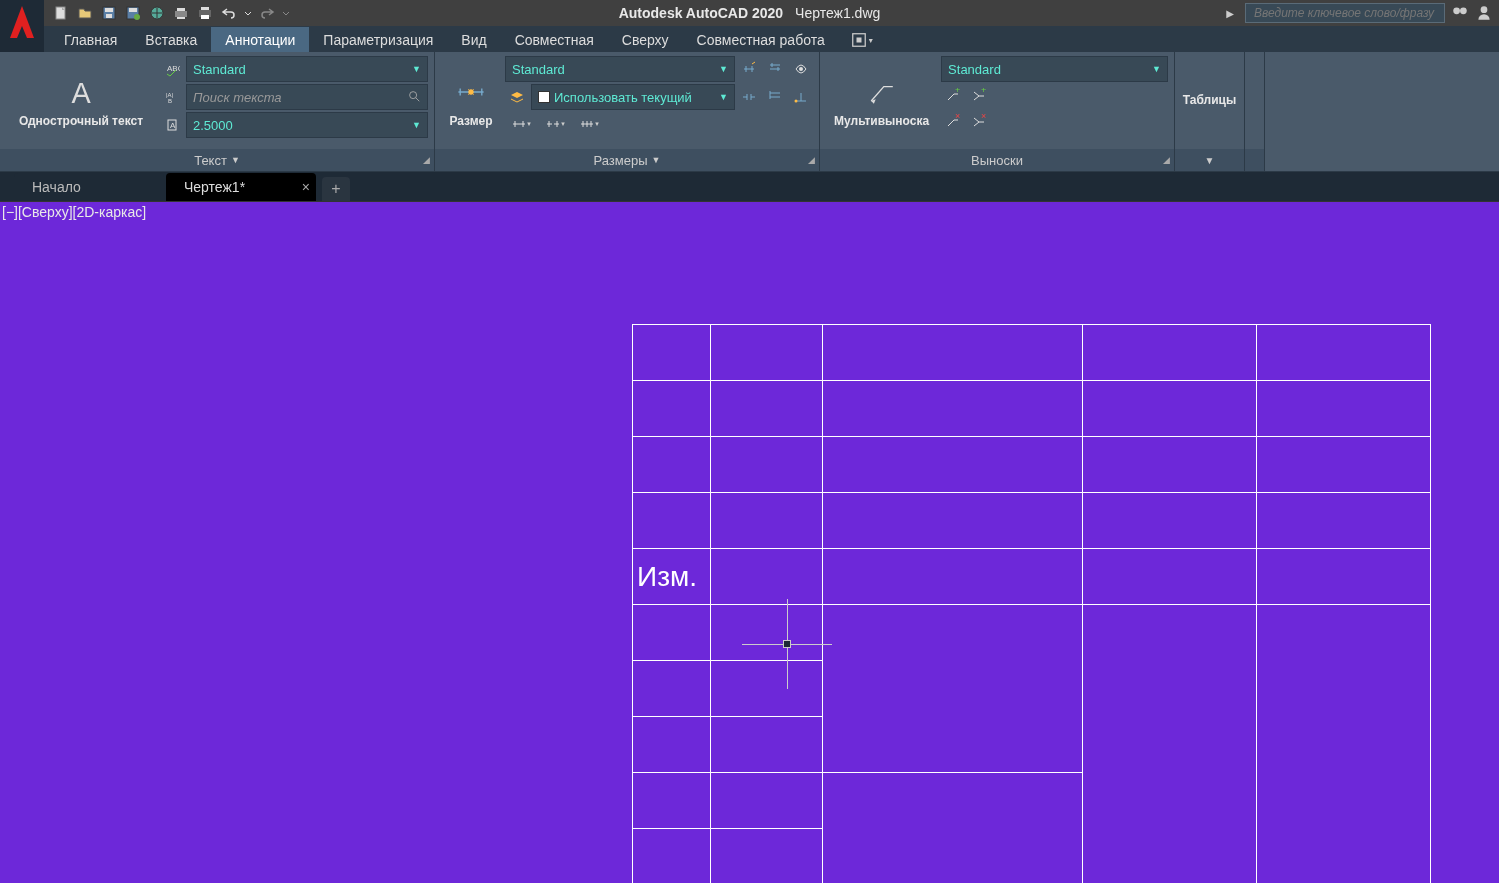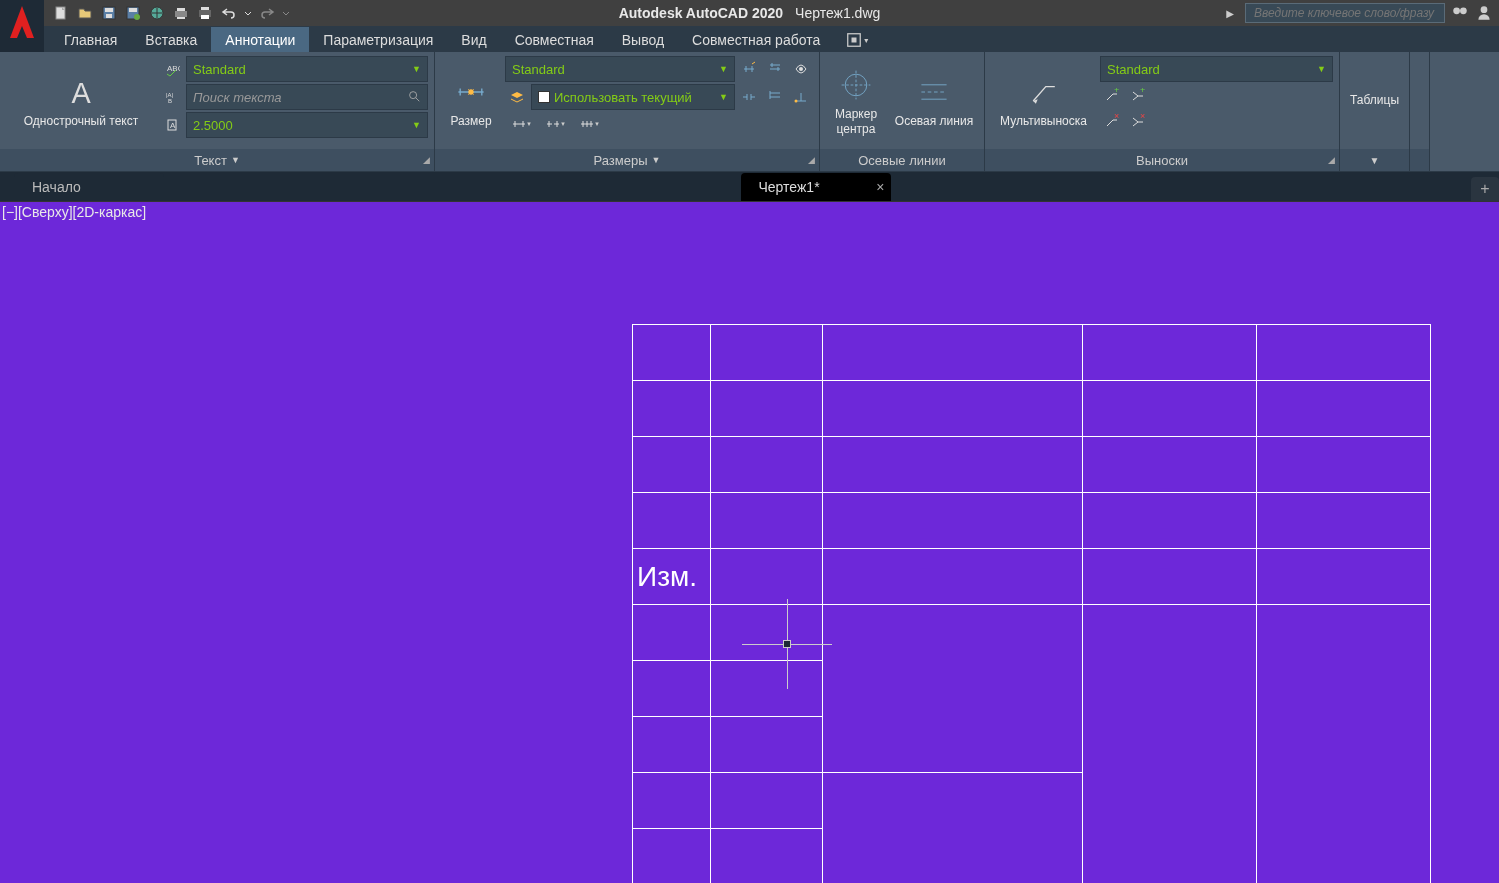--- a/index.html
+++ b/index.html
@@ -27,34 +27,34 @@
 
 
 .ribbon { height:120px; background:#4a5a6a; display:flex; border-bottom:1px solid #2c3a47; }
 .panel { display:flex; flex-direction:column; border-right:1px solid #2c3a47; position:relative; }
 .panel-body { flex:1; display:flex; padding:4px 6px 2px 6px; gap:4px; }
 .panel-title { height:22px; background:#3e4f60; display:flex; align-items:center; justify-content:center; font-size:13px; gap:4px; position:relative; }
 .panel-title .expand { position:absolute; right:4px; font-size:9px; color:#aaa; }
 
 .big-btn { display:flex; flex-direction:column; align-items:center; justify-content:center; gap:4px; padding:2px 8px; cursor:pointer; min-width:80px; }
 .big-btn .ico { width:36px; height:36px; display:flex; align-items:center; justify-content:center; }
-.big-btn .lbl { font-size:12px; color:#e8e8e8; text-align:center; line-height:1.2; white-space:nowrap; }
+.big-btn .lbl { font-size:12px; color:#e8e8e8; text-align:center; line-height:1.2; white-space:nowrap;font-weight:bold; }
 
 .col { display:flex; flex-direction:column; gap:2px; }
 .row { display:flex; align-items:center; gap:2px; }
 .small-btn { width:24px; height:24px; display:flex; align-items:center; justify-content:center; cursor:pointer; }
 .small-btn svg { width:16px; height:16px; }
 
-.dropdown { background:#384956; border:1px solid #2c3a47; height:26px; display:flex; align-items:center; padding:0 6px; font-size:13px; color:#84cc16; position:relative; cursor:pointer; }
+.dropdown { background:#384956; border:1px solid #2c3a47; height:26px; display:flex; align-items:center; padding:0 6px; font-size:13px; color:#5eead4; position:relative; cursor:pointer; }
 .dropdown .caret { position:absolute; right:6px; font-size:9px; }
 .text-field { background:#384956; border:1px solid #2c3a47; height:26px; padding:0 6px; font-size:13px; color:#999; font-style:italic; display:flex; align-items:center; position:relative; }
 .text-field .srch-ico { position:absolute; right:6px; }
 
 
-.doc-tabs { height:30px; background:#1e2a36; display:flex; align-items:flex-end; padding-left:14px; border-bottom:1px solid #333;justify-content:space-between; }
+.doc-tabs { height:30px; background:#1e2a36; display:flex; align-items:flex-end; padding-left:14px; border-bottom:1px solid #333; }
 .doc-tab { padding:6px 24px 6px 18px; font-size:14px; color:#ddd; background:#000000; border-radius:4px 4px 0 0; margin-right:2px; position:relative; cursor:pointer; height:28px; display:flex; align-items:center; }
 .doc-tab.inactive { background:#1e2a36; color:#bbb; }
 .doc-close { position:absolute; right:6px; font-size:14px; color:#aaa; }
 .doc-add { width:28px; height:24px; background:#2a3540; border-radius:4px 4px 0 0; display:flex; align-items:center; justify-content:center; color:#aaa; font-size:16px; margin-left:4px; }
 
 
 .viewport { position:relative; width:100%; height:681px; background:#6d28d9; }
 .view-label { position:absolute; left:2px; top:2px; font-size:14px; color:#e8e8e8; }
 
 
@@ -166,21 +166,21 @@
   </div>
 </div>
 
 <div class="menu-tabs">
   <div class="menu-tab">Главная</div>
   <div class="menu-tab">Вставка</div>
   <div class="menu-tab active">Аннотации</div>
   <div class="menu-tab">Параметризация</div>
   <div class="menu-tab">Вид</div>
   <div class="menu-tab">Совместная</div>
-  <div class="menu-tab">Вывод</div>
+  <div class="menu-tab">Сверху</div>
   <div class="menu-tab">Совместная работа</div>
   <div class="menu-gear">
       <svg viewBox="0 0 16 16">
         <rect x="3" y="3" width="10" height="10" fill="none" stroke="#ccc"></rect>
         <rect x="6" y="6" width="4" height="4" fill="#ccc"></rect>
       </svg>
       <span style="font-size:8px;color:#ccc">▾</span>
     </div>
 </div>
 
@@ -332,46 +332,20 @@
         </div>
       </div>
     </div>
     <div class="panel-title">
         <span>Размеры</span> 
         <span style="font-size:9px">▼</span>
         <span class="expand">◢</span>
       </div>
   </div>
 
-  <div class="panel" style="width:165px">
-    <div class="panel-body">
-      <div class="big-btn" style="min-width:60px">
-        <div class="ico">
-            <svg viewBox="0 0 40 40">
-              <circle cx="20" cy="20" r="12" stroke="#7ac" fill="none"></circle>
-              <path d="M20 4 v32 M4 20 h32" stroke="#7ac" stroke-dasharray="3 2"></path>
-            </svg>
-          </div>
-        <div class="lbl" style="white-space:pre-line">Маркер
-центра</div>
-      </div>
-      <div class="big-btn" style="min-width:80px">
-        <div class="ico">
-            <svg viewBox="0 0 40 40">
-              <path d="M6 12 h28 M6 28 h28" stroke="#7ac"></path>
-              <path d="M6 20 h28" stroke="#7ac" stroke-dasharray="4 3"></path>
-            </svg>
-          </div>
-        <div class="lbl">Осевая линия</div>
-      </div>
-    </div>
-    <div class="panel-title">
-        <span>Осевые линии</span>
-      </div>
-  </div>
 
   <div class="panel" style="width:355px">
     <div class="panel-body">
       <div class="big-btn" style="min-width:105px">
         <div class="ico">
             <svg viewBox="0 0 40 40">
               <path d="M8 30 L22 14 L32 14" stroke="#ddd" fill="none" stroke-width="1.5"></path>
               <path d="M8 30 l5 -2 l-2 5 z" fill="#ddd"></path>
             </svg>
           </div>

